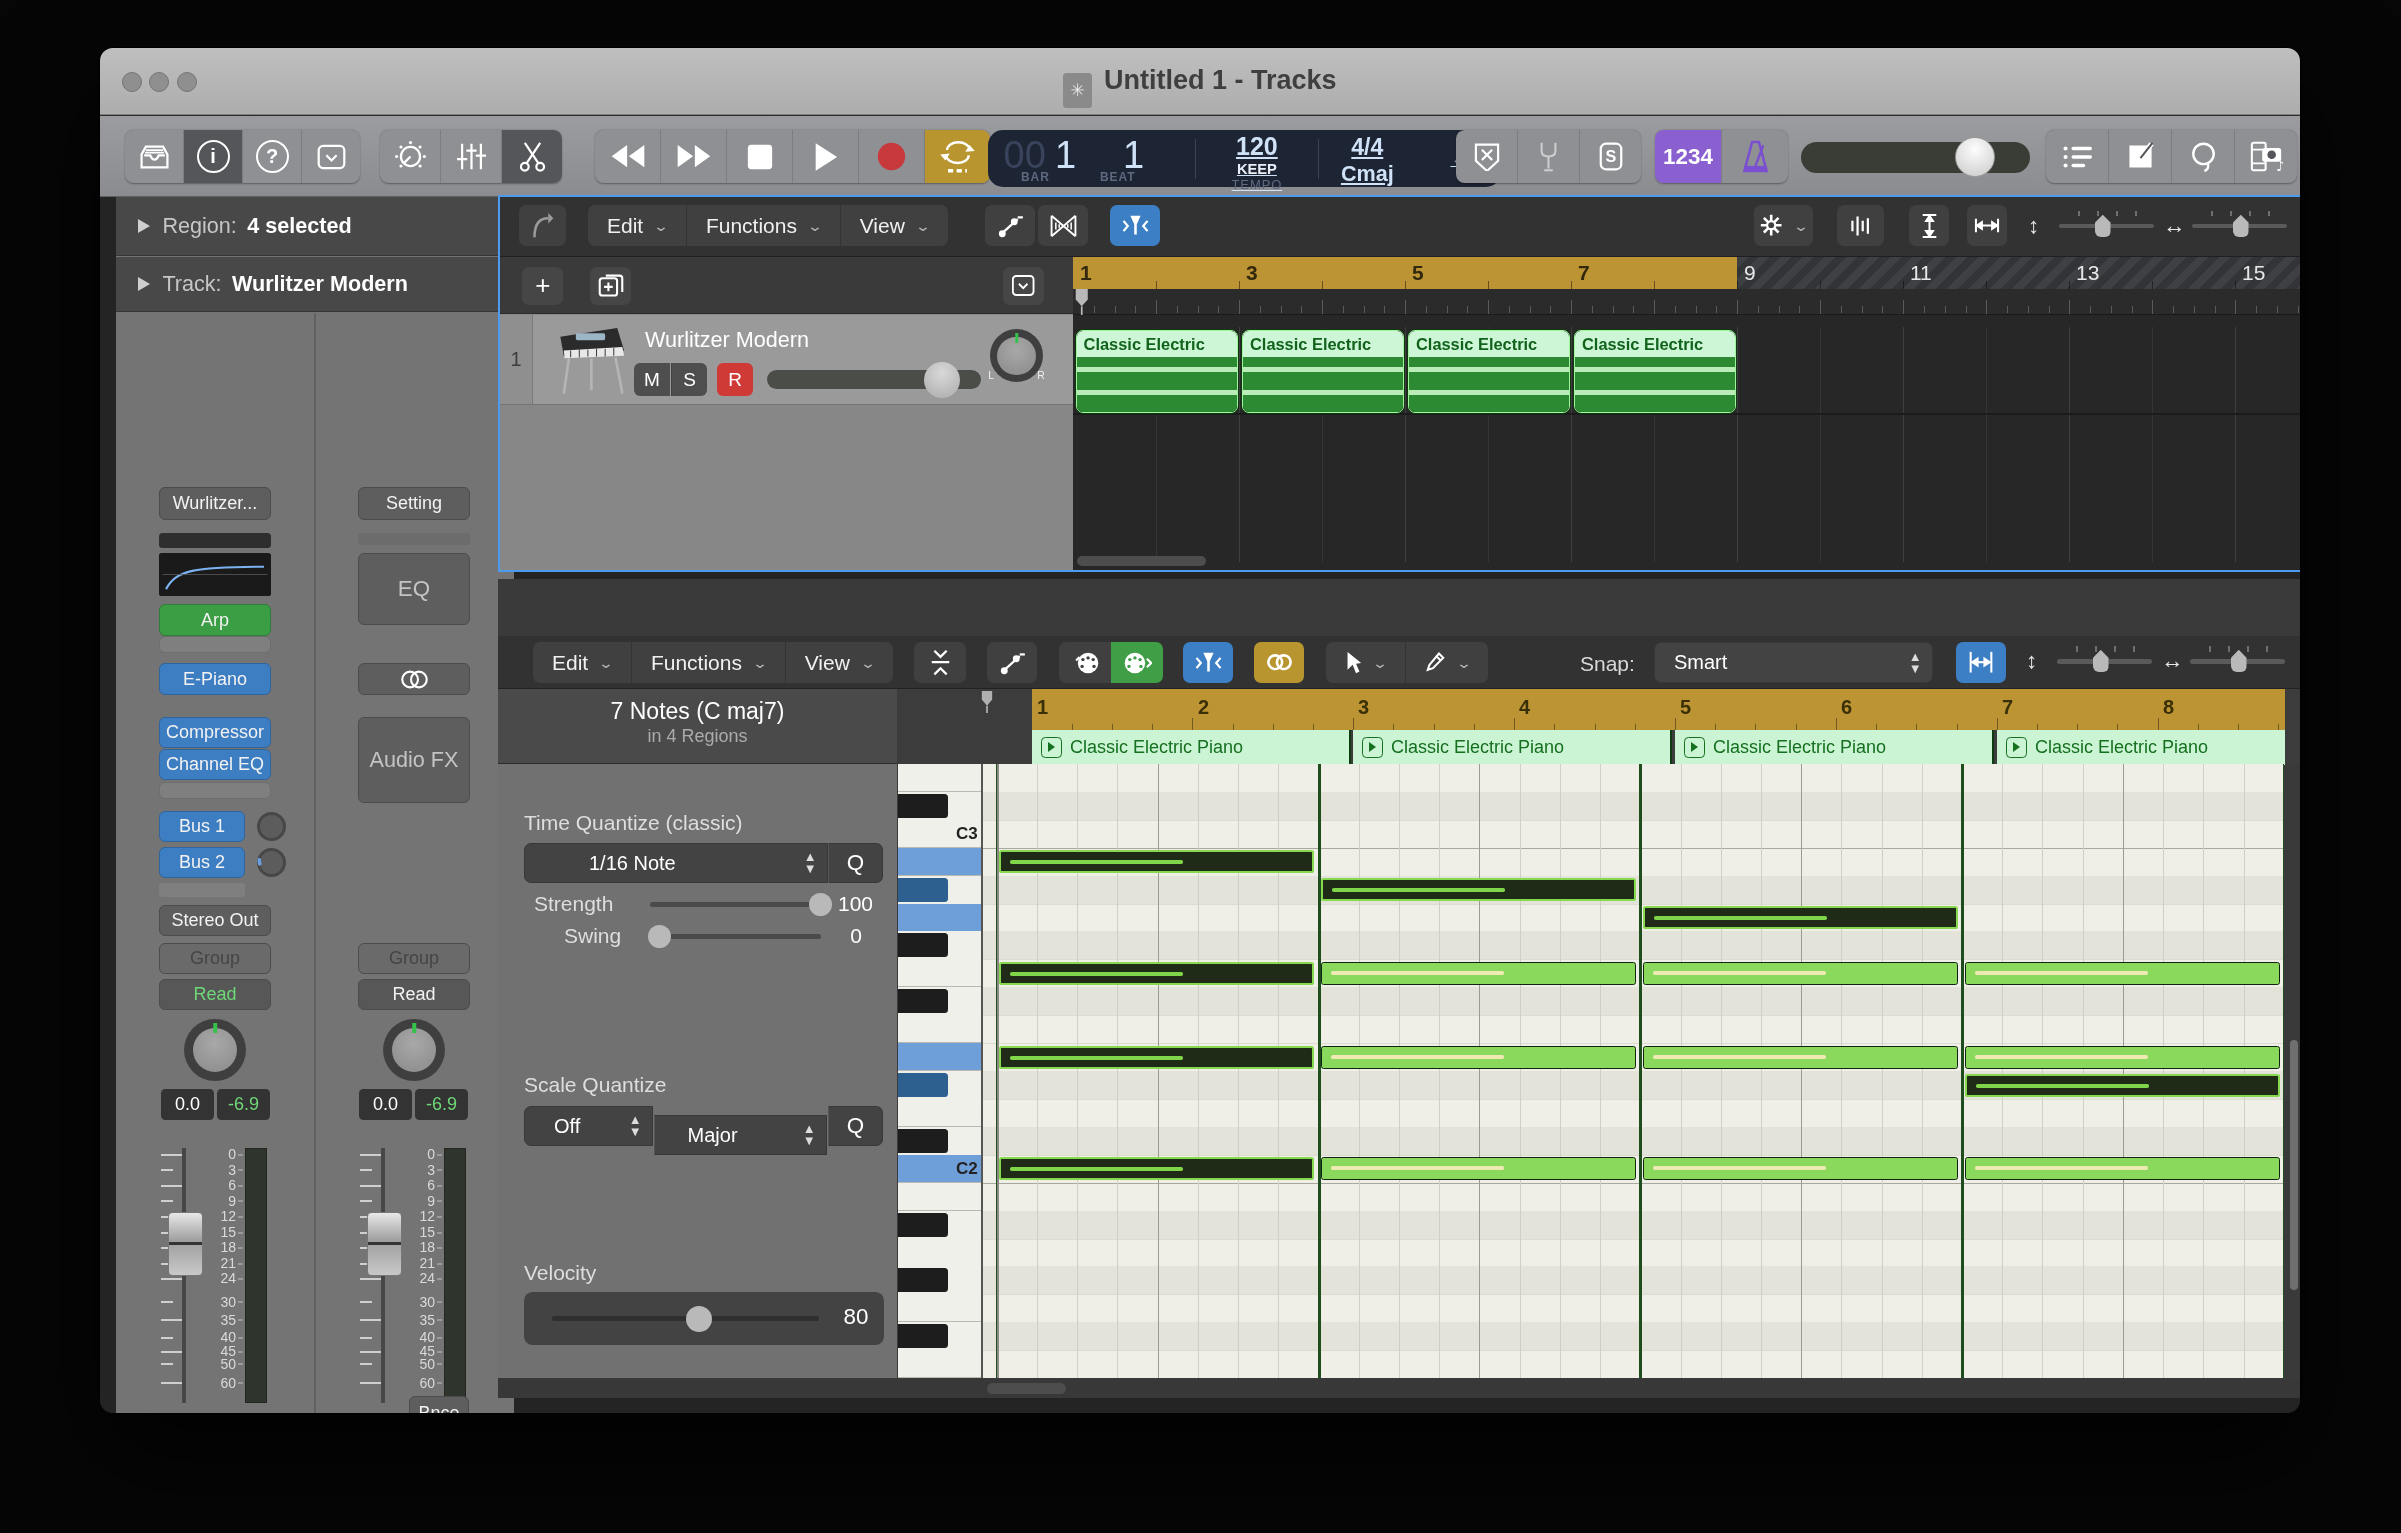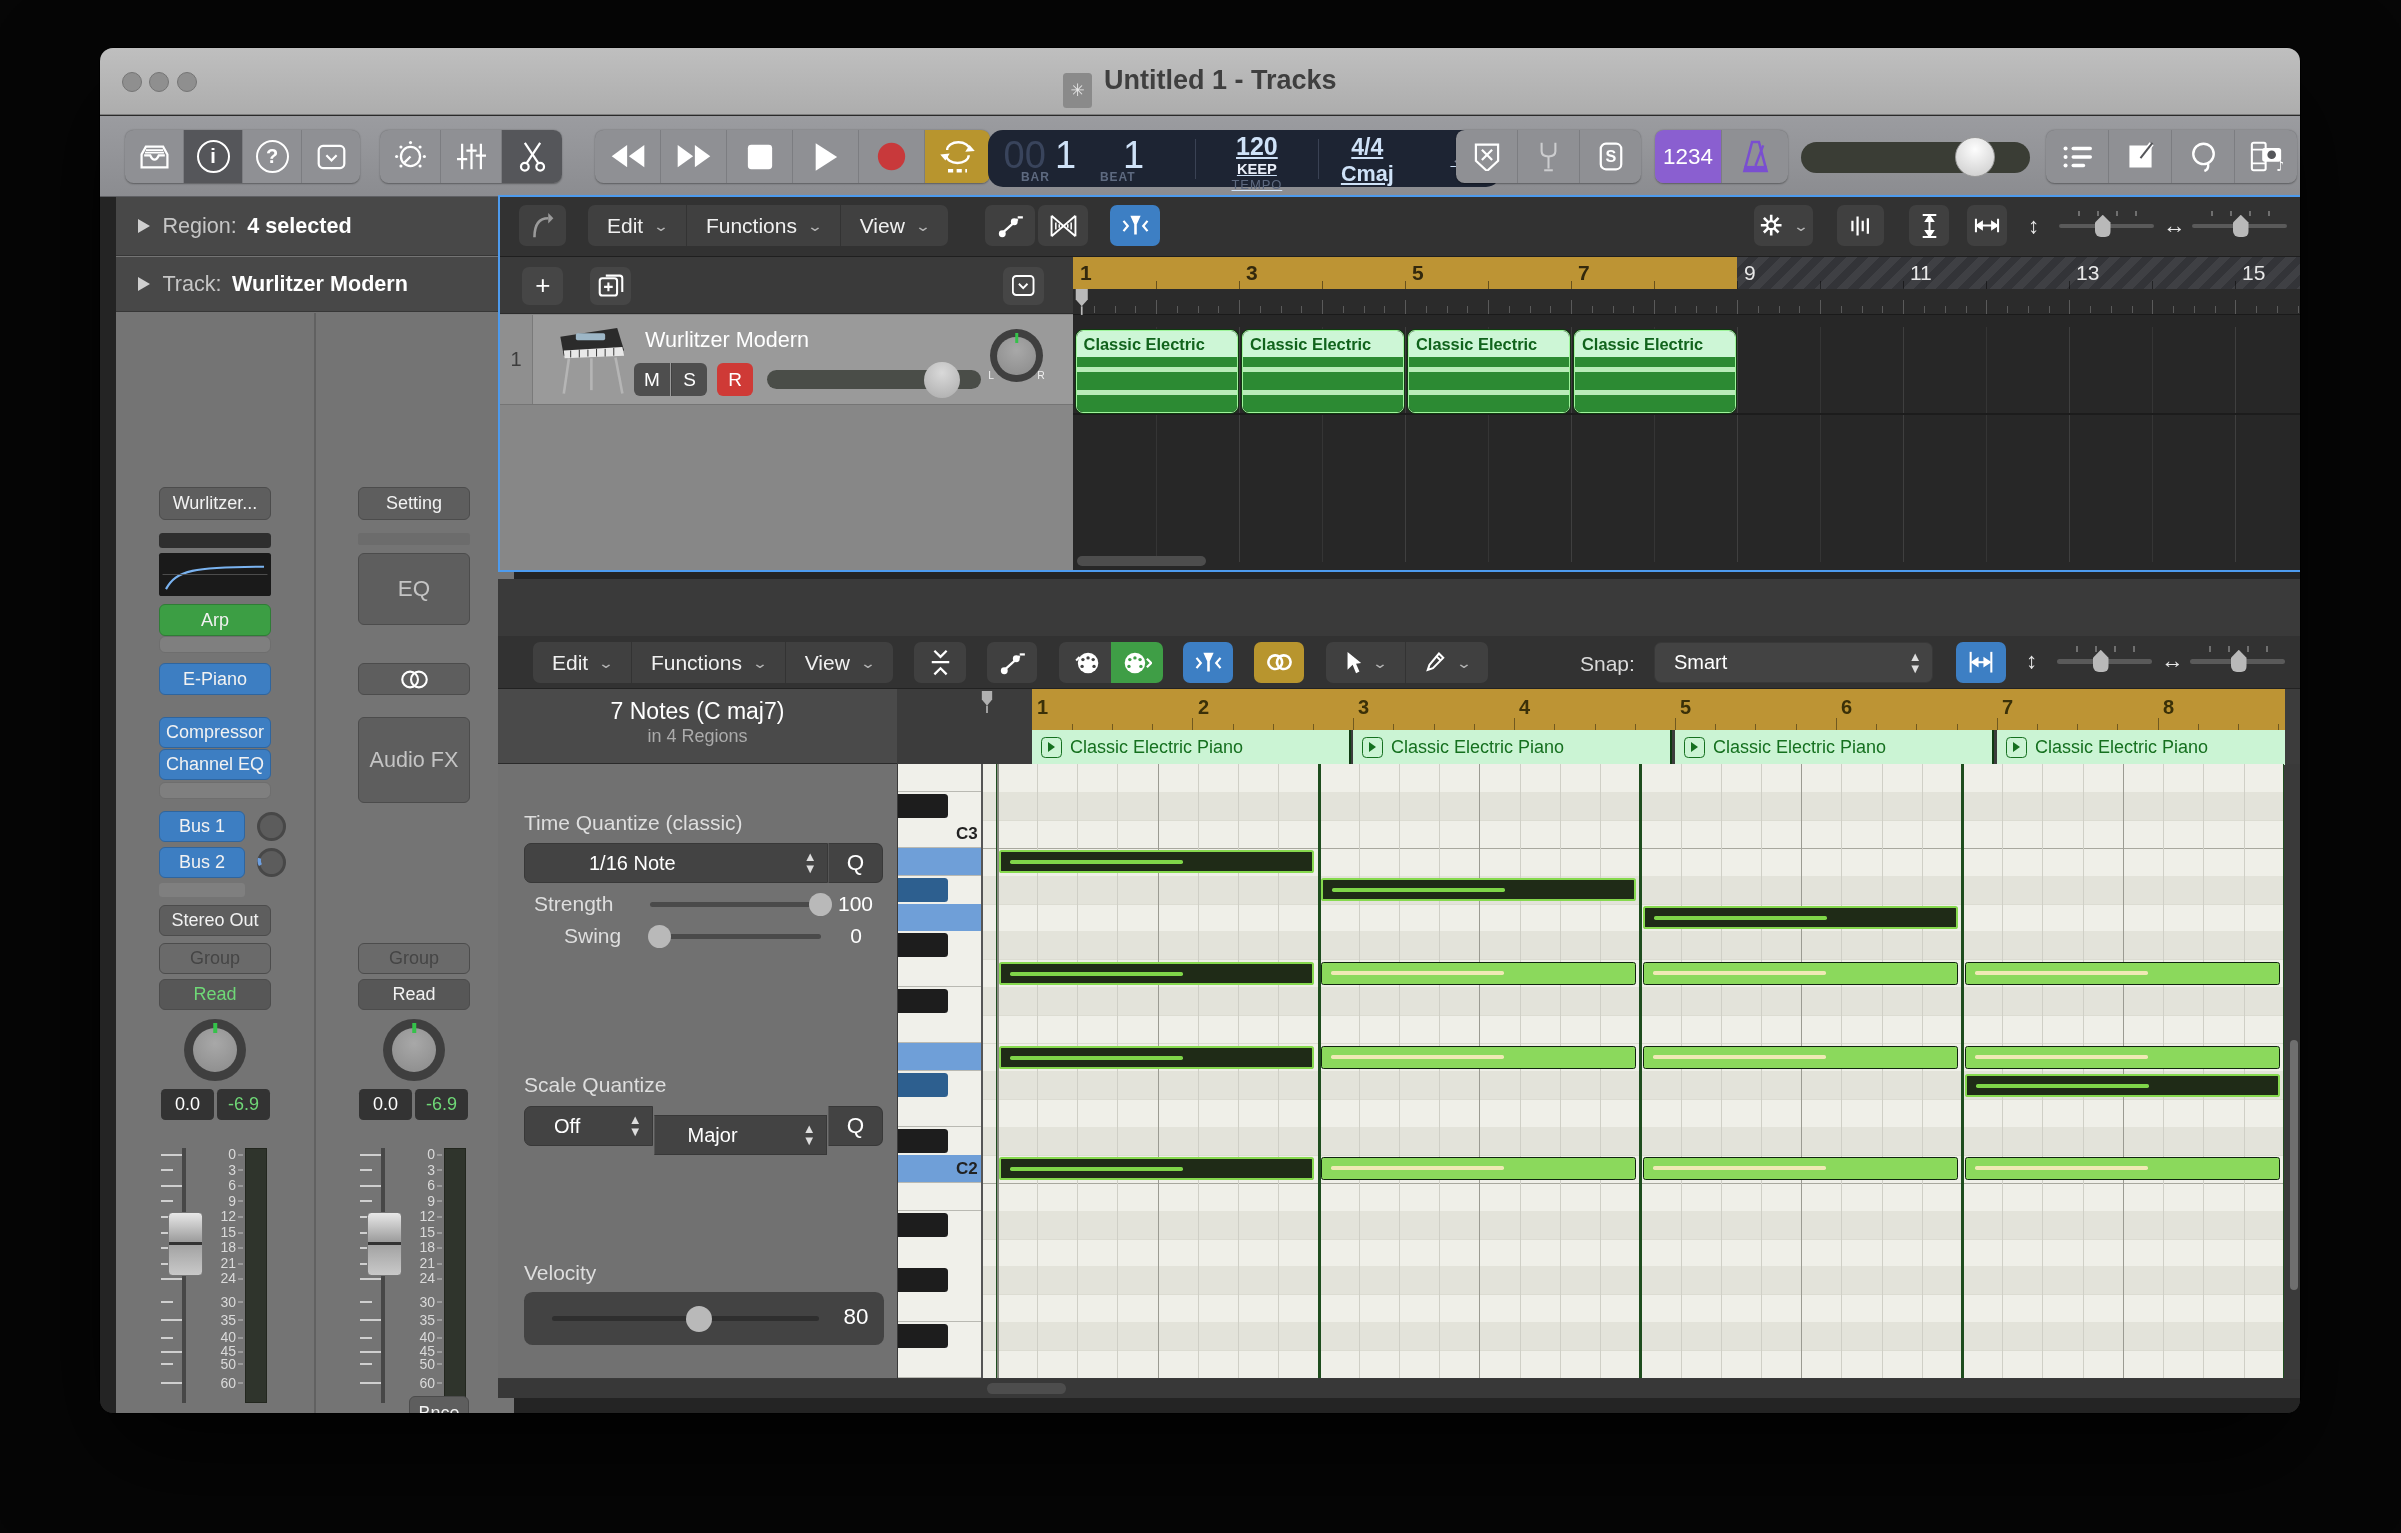--- a/index.html
+++ b/index.html
@@ -279,21 +279,21 @@
             </svg>
       </div>
       <div class="tb-btn" style="width:61px">
         <svg width="24" height="29" viewBox="0 0 28 34">
               <rect x="2" y="2" width="24" height="30" rx="6" fill="none" stroke="#fff" stroke-width="2.6"></rect>
               <text x="14" y="24" fill="#fff" font-size="19" font-family="Liberation Sans" text-anchor="middle" font-weight="bold">S</text>
             </svg>
       </div>
     </div>
     <div class="abs tb-group" style="left:1555px">
-      <div class="tb-btn" style="width:66px;background:#8a5fd0;font-size:22.4px;font-weight:normal">
+      <div class="tb-btn" style="width:66px;background:#8a5fd0;font-size:22.4px;font-weight:bold">
             <span>1234</span>
           </div>
       <div class="tb-btn" style="width:66px">
         <svg width="29" height="33" viewBox="0 0 34 38">
               <polygon points="13,2 21,2 30,36 4,36" fill="none" stroke="#7a4fd0" stroke-width="3"></polygon>
               <line x1="17" y1="30" x2="26" y2="6" stroke="#7a4fd0" stroke-width="3"></line>
               <rect x="4" y="30" width="26" height="6" fill="#7a4fd0"></rect>
             </svg>
       </div>
     </div>

